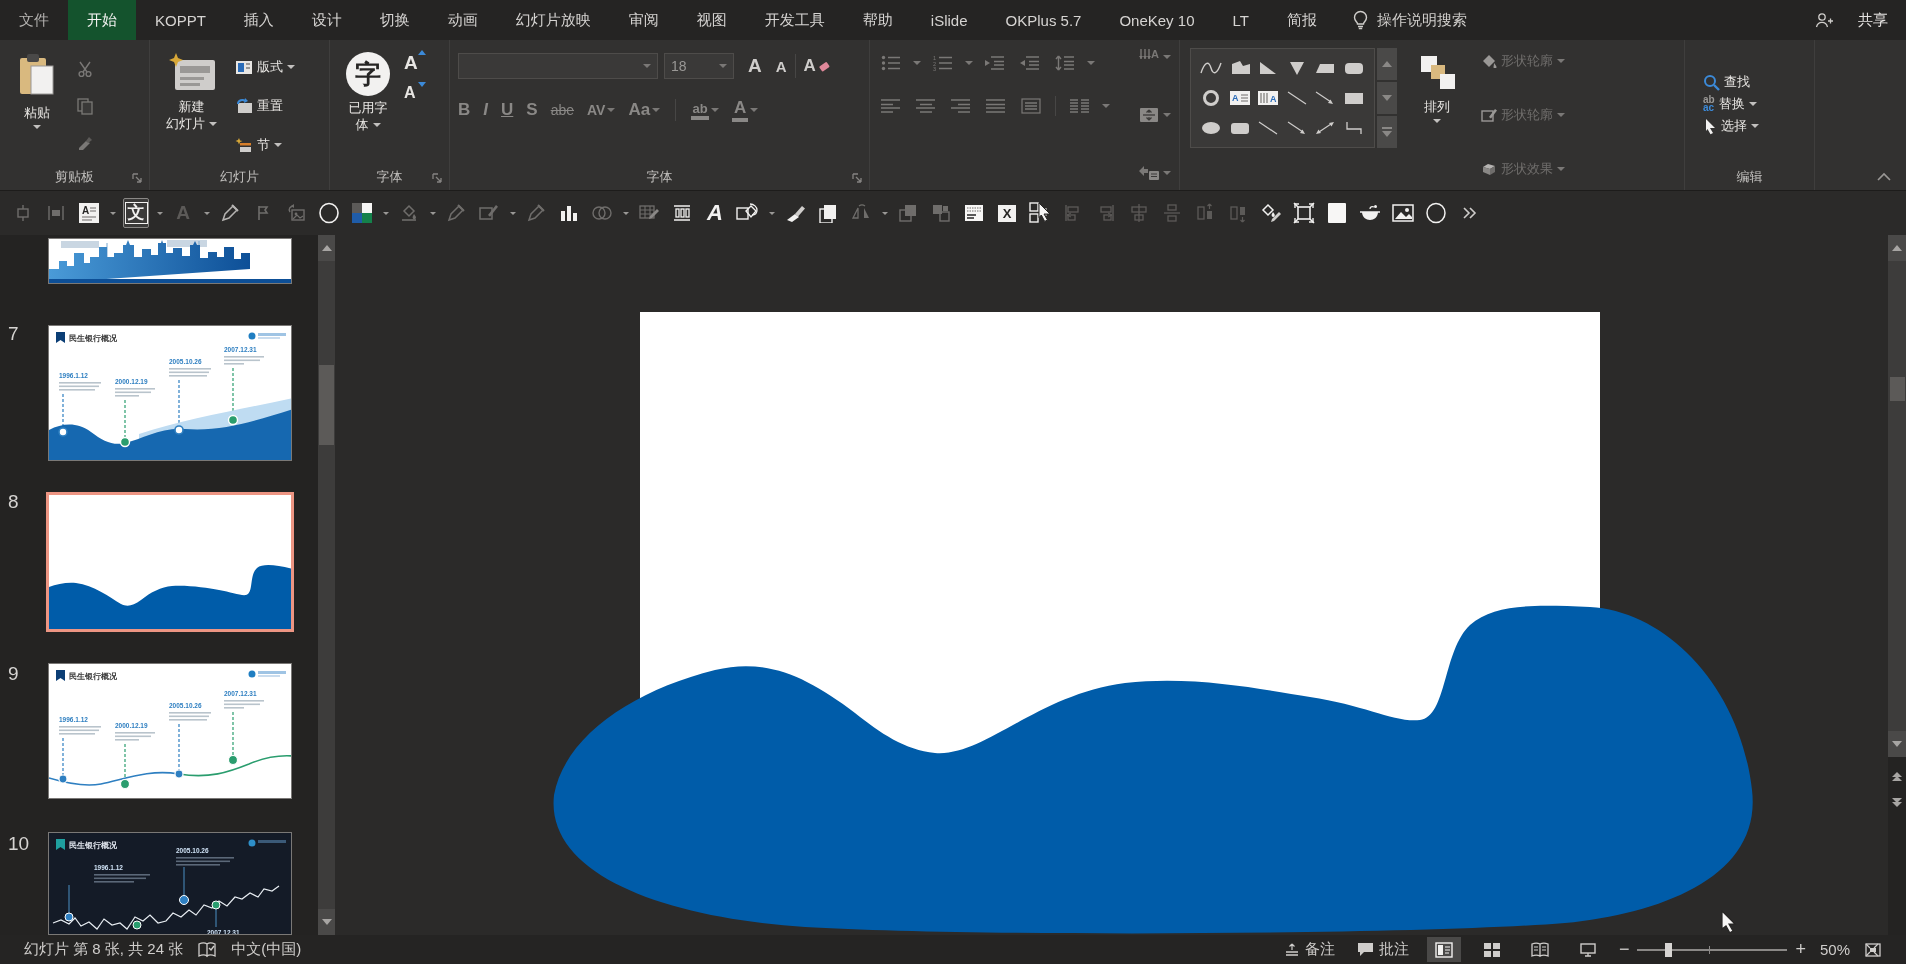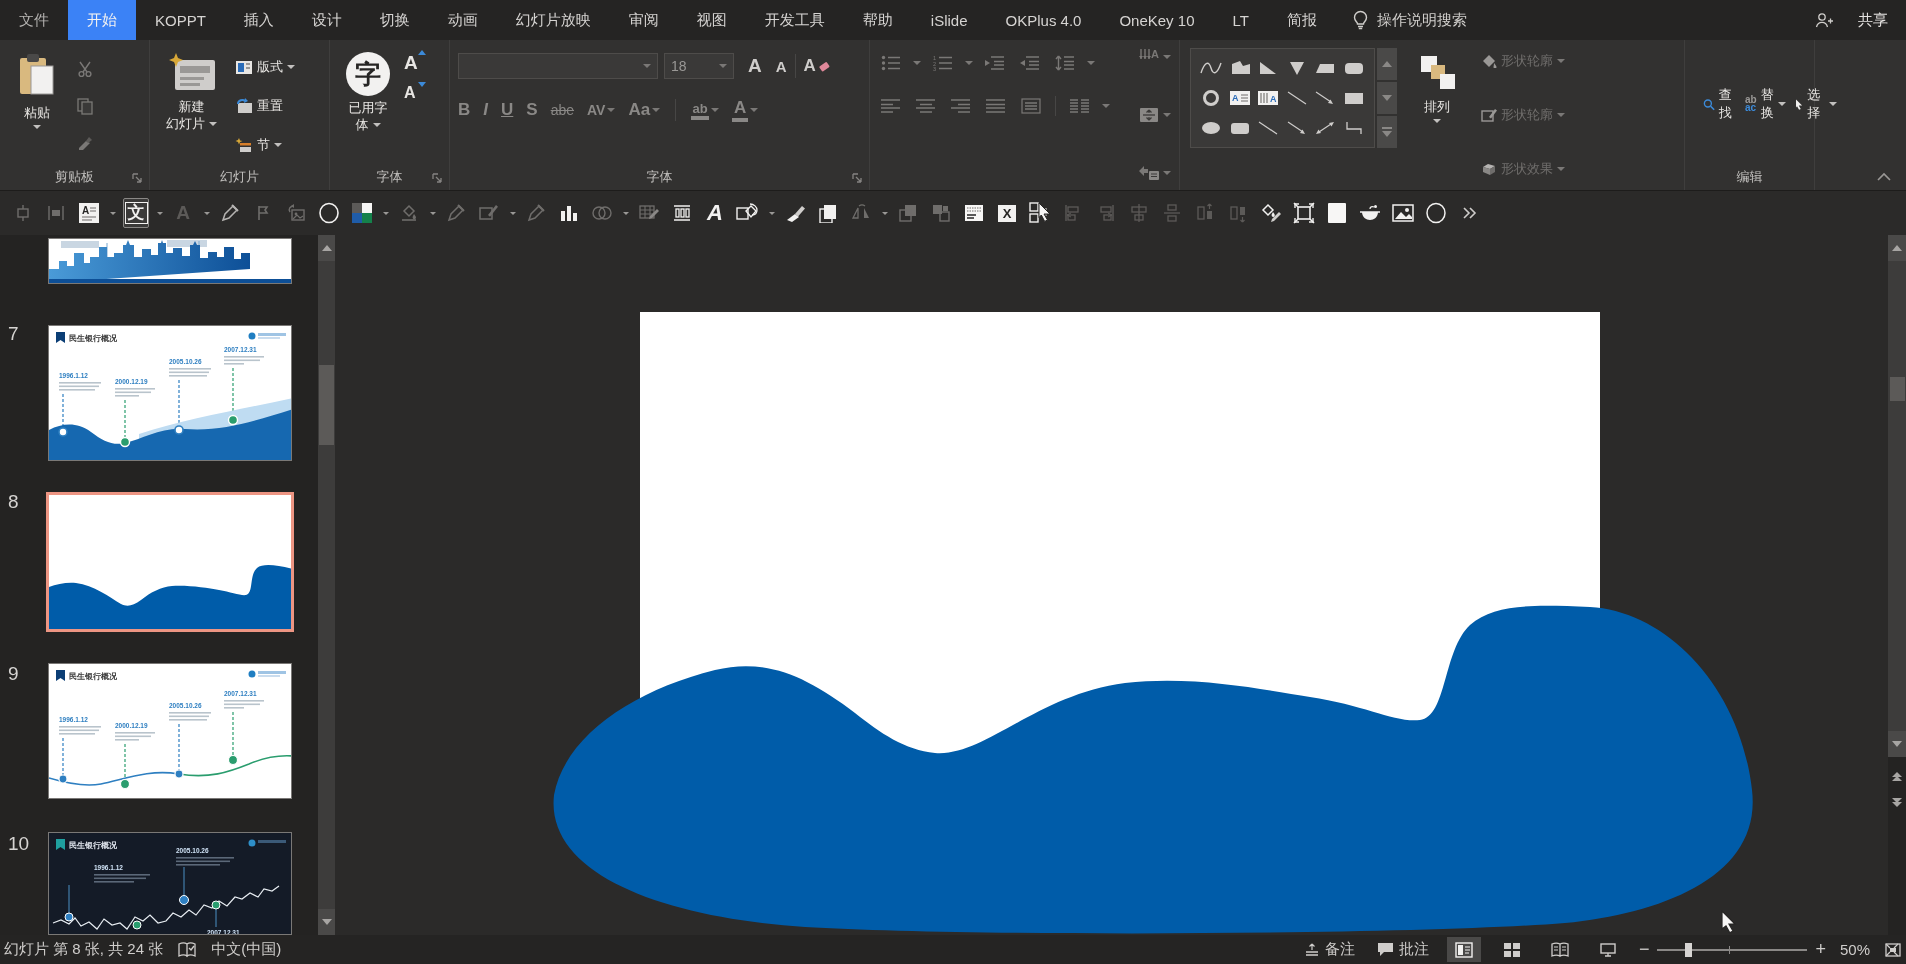--- a/index.html
+++ b/index.html
@@ -5,21 +5,21 @@
   * { margin:0; padding:0; box-sizing:border-box; }
   html,body { width:1906px; height:964px; overflow:hidden; background:#1e1d1c;
     font-family:"Liberation Sans","DejaVu Sans",sans-serif; }
   .app { position:relative; width:1906px; height:964px; background:#262524; }
 
   
   .menubar { position:absolute; left:0; top:0; width:100%; height:40px; background:#252423;
     display:flex; align-items:stretch; color:#d6d4d2; font-size:15px; }
   .mtab { display:flex; align-items:center; padding:0 19px; cursor:pointer; color:#d6d4d2; white-space:nowrap; }
   .mtab.file { color:#b5b3b1; }
-  .mtab.active { background:#3b82f6; color:#f3f2f1; }
+  .mtab.active { background:#14532d; color:#f3f2f1; }
   .tellme { display:flex; align-items:center; gap:8px; padding:0 16px; color:#d0cecb; }
   .mspacer { flex:1; }
   .share { display:flex; align-items:center; gap:24px; padding:0 18px; color:#e4e2e0; }
 
   
   .ribbon { position:absolute; left:0; top:40px; width:100%; height:150px; background:#323130;
     display:flex; color:#e8e6e3; }
   .rgroup { position:relative; display:flex; flex-direction:column; border-right:1px solid #3f3e3d; }
   .rbody { flex:1; display:flex; padding:8px 8px 0 8px; gap:6px; }
   .rlabel { height:26px; display:flex; align-items:center; justify-content:center;
@@ -63,21 +63,21 @@
     border-top:6px solid #a7a5a3; }
   .vthumb { position:absolute; left:1px; width:15px; background:#5c5a58; cursor:grab; }
   .canvas { position:relative; flex:1; height:700px; background:#2b2a29; overflow:hidden; }
   .slide-white { position:absolute; left:305px; top:77px; width:960px; height:540px; background:#ffffff; }
   .blob { position:absolute; left:0; top:0; pointer-events:none; }
   .canvscroll { position:relative; width:18px; height:700px; background:#242322; }
   .canvscroll .track { position:absolute; left:0; top:0; width:18px; height:522px; background:#3d3c3b; }
 
   
   .statusbar { position:absolute; left:0; top:935px; width:100%; height:29px; background:#252423;
-    display:flex; align-items:center; color:#cfcdcb; font-size:15px; padding:0 4px; gap:14px; }
+    display:flex; align-items:center; color:#cfcdcb; font-size:15px; padding:0 24px; gap:14px; }
   .sb-right { margin-left:auto; display:flex; align-items:center; gap:14px; }
   .sbtn { display:flex; align-items:center; gap:5px; cursor:pointer; padding:2px 4px; }
   .viewbtn { width:34px; height:25px; display:flex; align-items:center; justify-content:center; cursor:pointer; }
   .viewbtn.on { background:#4a4948; }
   .zoomslider { display:flex; align-items:center; gap:8px; }
   .ztrack { position:relative; width:150px; height:2px; background:#8a8886; }
   .ztick { position:absolute; left:72px; top:-3px; width:1px; height:8px; background:#8a8886; }
   .zthumb { position:absolute; left:28px; top:-6px; width:7px; height:14px; background:#d6d4d2; cursor:grab; }
   svg { display:block; }
   text { font-family:"Liberation Sans","DejaVu Sans",sans-serif; }
@@ -94,21 +94,21 @@
     <div class="mtab">插入</div>
     <div class="mtab">设计</div>
     <div class="mtab">切换</div>
     <div class="mtab">动画</div>
     <div class="mtab">幻灯片放映</div>
     <div class="mtab">审阅</div>
     <div class="mtab">视图</div>
     <div class="mtab">开发工具</div>
     <div class="mtab">帮助</div>
     <div class="mtab">iSlide</div>
-    <div class="mtab">OKPlus 4.0</div>
+    <div class="mtab">OKPlus 5.7</div>
     <div class="mtab">OneKey 10</div>
     <div class="mtab">LT</div>
     <div class="mtab">简报</div>
     <div class="tellme">
       <span class="ticon">
         <svg width="17" height="20" viewBox="0 0 17 20">
             <path d="M8.5 1.5a6 6 0 0 1 6 6c0 2.2-1.2 3.4-2.1 4.5-.5.6-.9 1.3-.9 2h-6c0-.7-.4-1.4-.9-2C3.7 10.9 2.5 9.7 2.5 7.5a6 6 0 0 1 6-6z" fill="none" stroke="#d0cecb" stroke-width="1.4"></path>
             <path d="M6 16.5h5M6.8 18.5h3.4" stroke="#d0cecb" stroke-width="1.3"></path>
           </svg>
       </span>
@@ -578,21 +578,21 @@
                 <path d="M9 7l5-3v6l-5 3z" fill="#6f6d6b"></path>
               </svg>
             <span>形状效果</span>
             <span class="chev dim"></span>
           </div>
         </div>
       </div>
     </div>
 
     <div class="rgroup" style="width:130px">
-      <div style="flex:1;display:flex;flex-direction:row;justify-content:flex-start;padding:10px 10px 6px 14px;font-size:14px">
+      <div style="flex:1;display:flex;flex-direction:column;justify-content:center;padding:10px 10px 6px 14px;font-size:14px">
         <div class="smallrow">
           <svg width="17" height="17" viewBox="0 0 17 17">
               <circle cx="7" cy="7" r="5" fill="none" stroke="#3c8ad8" stroke-width="2"></circle>
               <path d="M11 11l5 5" stroke="#3c8ad8" stroke-width="2.4"></path>
             </svg>
           <span>查找</span>
         </div>
         <div class="smallrow">
           <span style="display:flex;flex-direction:column;line-height:8px;font-size:10px;font-weight:bold">
             <span style="color:#9a9896">ab</span>

